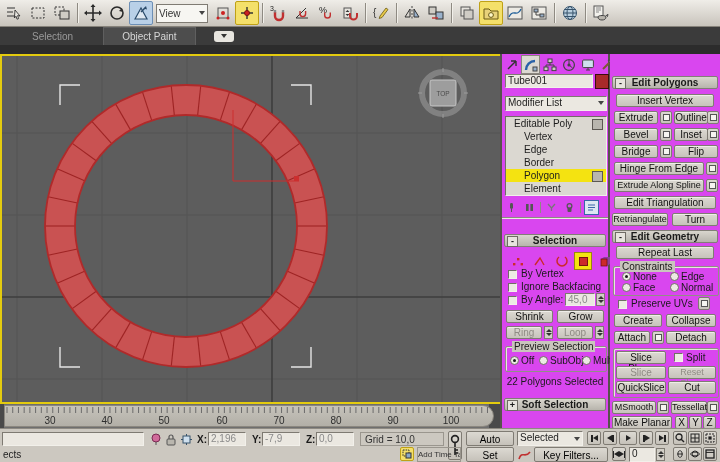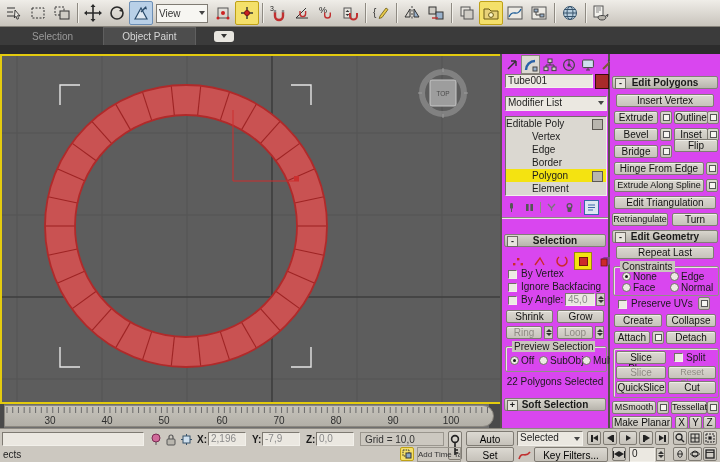--- a/index.html
+++ b/index.html
@@ -37,22 +37,22 @@
   .fld.dark{color:#222}
   .chk{position:absolute;width:9px;height:9px;background:#eceae3;border:1px solid;border-color:#716d66 #f2f0ea #f2f0ea #716d66;box-sizing:border-box}
   .rad{position:absolute;width:9px;height:9px;border-radius:50%;background:#eceae3;border:1px solid #716d66;box-sizing:border-box}
   .rad.sel::after{content:"";display:block;width:3px;height:3px;border-radius:50%;background:#1a1a1a;margin:2px auto}
   .lbl{position:absolute;font-size:10px;color:#1a1a1a;white-space:nowrap}
   .grp{position:absolute;border:1px solid #928e86;border-radius:2px;box-shadow:inset 1px 1px 0 #e9e6df}
   .grp-lbl{position:absolute;top:-6px;left:6px;background:#c9c5bd;padding:0 2px;font-size:10px}
   .spin{position:absolute;width:9px;height:13px;background:#d2cfc7;border:1px solid #7f7b73;box-sizing:border-box}
   .spin::before{content:"";position:absolute;left:1px;top:2px;border-left:3px solid transparent;border-right:3px solid transparent;border-bottom:3px solid #333}
   .spin::after{content:"";position:absolute;left:1px;bottom:2px;border-left:3px solid transparent;border-right:3px solid transparent;border-top:3px solid #333}
-  .stackrow{position:relative;height:13px;line-height:13px;padding-left:0;font-size:10px;color:#1c1c1c;white-space:nowrap}
-  .stackrow.child{padding-left:26px}
+  .stackrow{position:relative;height:13px;line-height:13px;padding-left:8px;font-size:10px;color:#1c1c1c;white-space:nowrap}
+  .stackrow.child{padding-left:18px}
   .stackrow.selrow{background:#f4e311}
   .sq-ico{position:absolute;right:3px;top:2px;width:9px;height:9px;background:#b9b6ae;border:1px solid #5c5852}
   .mini{width:13px;height:13px;border:1px solid transparent;display:flex;align-items:center;justify-content:center}
   
   #statusbar{position:absolute;left:0;top:428px;width:720px;height:34px;background:#ccc8c0;border-top:1px solid #8e8a82;box-sizing:border-box}
   .sbtn{position:absolute;height:15px;background:linear-gradient(#dcd9d2,#c5c1b9);border:1px solid #7f7b73;border-radius:2px;font-size:10px;line-height:13px;text-align:center;box-sizing:border-box}
   .nav{position:absolute;width:14px;height:14px;background:linear-gradient(#dcd9d2,#c5c1b9);border:1px solid #7f7b73;border-radius:2px;display:flex;align-items:center;justify-content:center;box-sizing:border-box}
   .tri-r{width:0;height:0;border-left:5px solid #222;border-top:3px solid transparent;border-bottom:3px solid transparent}
   .tri-l{width:0;height:0;border-right:5px solid #222;border-top:3px solid transparent;border-bottom:3px solid transparent}
   .vbar{width:2px;height:7px;background:#222}
@@ -557,21 +557,21 @@
       <button class="pbtn" style="left:4px;top:57px;width:44px">Extrude</button>
       <span class="sbox" style="left:50px;top:57px"></span>
       <button class="pbtn" style="left:64px;top:57px;width:34px">Outline</button>
       <span class="sbox" style="left:97px;top:57px"></span>
       <button class="pbtn" style="left:4px;top:74px;width:44px">Bevel</button>
       <span class="sbox" style="left:50px;top:74px"></span>
       <button class="pbtn" style="left:64px;top:74px;width:34px">Inset</button>
       <span class="sbox" style="left:97px;top:74px"></span>
       <button class="pbtn" style="left:4px;top:91px;width:44px">Bridge</button>
       <span class="sbox" style="left:50px;top:91px"></span>
-      <button class="pbtn" style="left:64px;top:85px;width:44px">Flip</button>
+      <button class="pbtn" style="left:64px;top:91px;width:44px">Flip</button>
       <button class="pbtn" style="left:4px;top:108px;width:90px">Hinge From Edge</button>
       <span class="sbox" style="left:96px;top:108px"></span>
       <button class="pbtn" style="left:4px;top:125px;width:90px;font-size:9px">Extrude Along Spline</button>
       <span class="sbox" style="left:96px;top:125px"></span>
       <button class="pbtn" style="left:4px;top:142px;width:102px">Edit Triangulation</button>
       <button class="pbtn" style="left:2px;top:159px;width:56px;font-size:9px">Retriangulate</button>
       <button class="pbtn" style="left:62px;top:159px;width:46px">Turn</button>
 
       <div class="roll-hdr" style="left:2px;top:176px;width:106px"><span class="toggle">-</span><span>Edit Geometry</span></div>
       <button class="pbtn" style="left:6px;top:192px;width:98px">Repeat Last</button>

